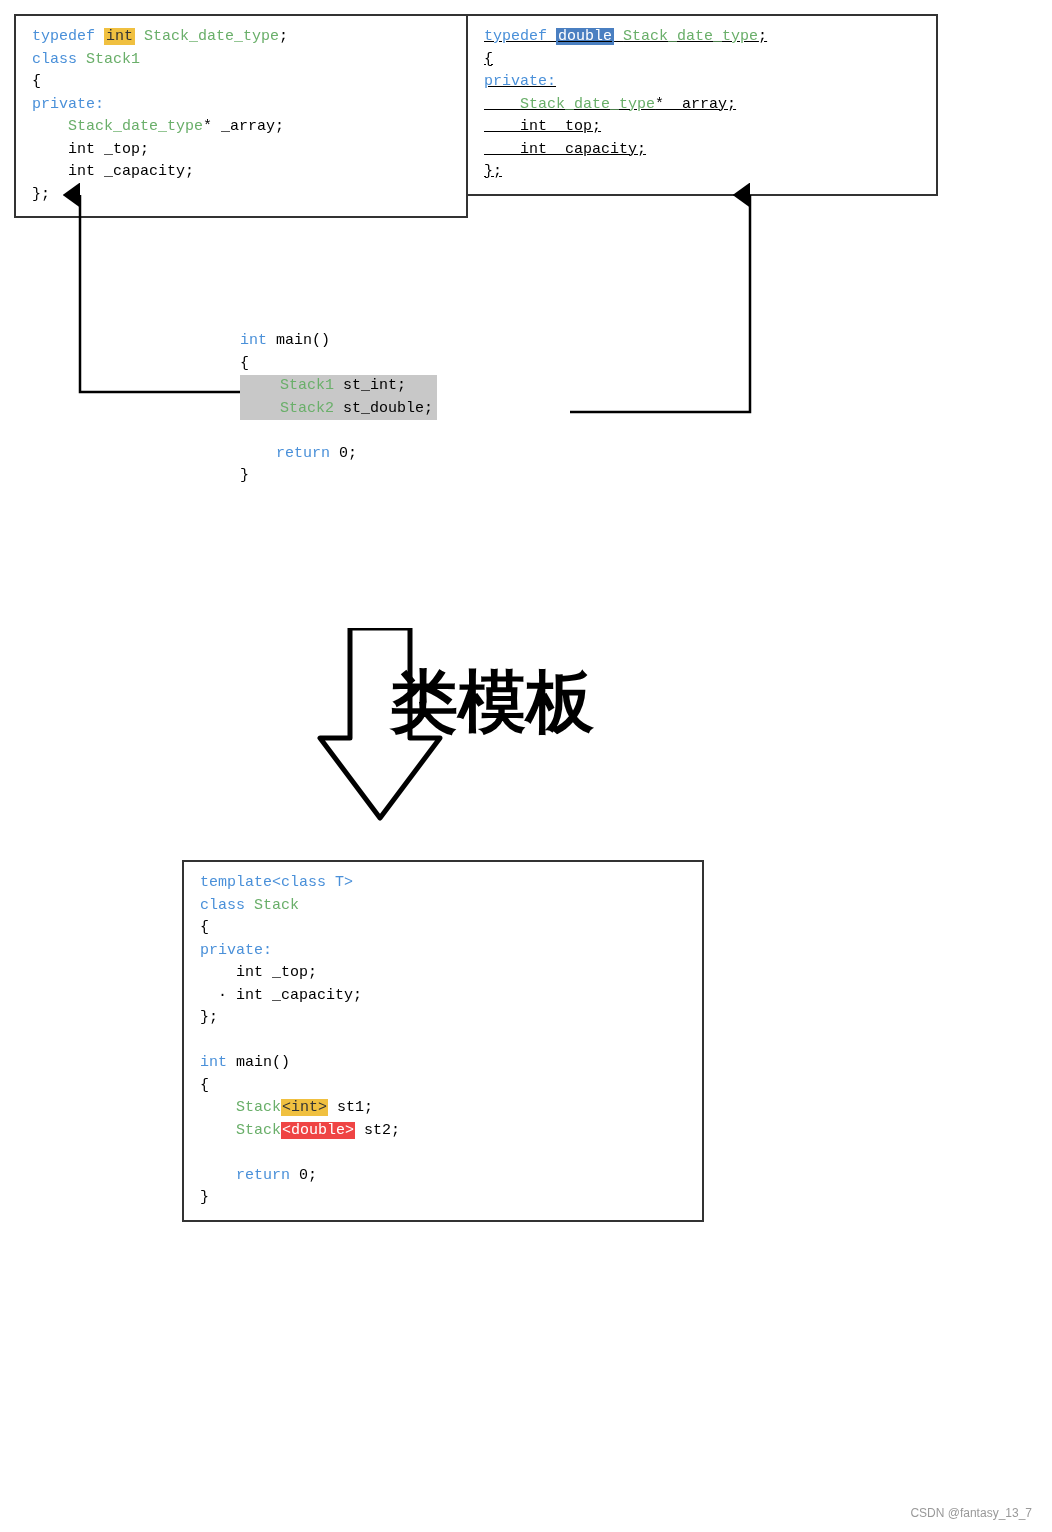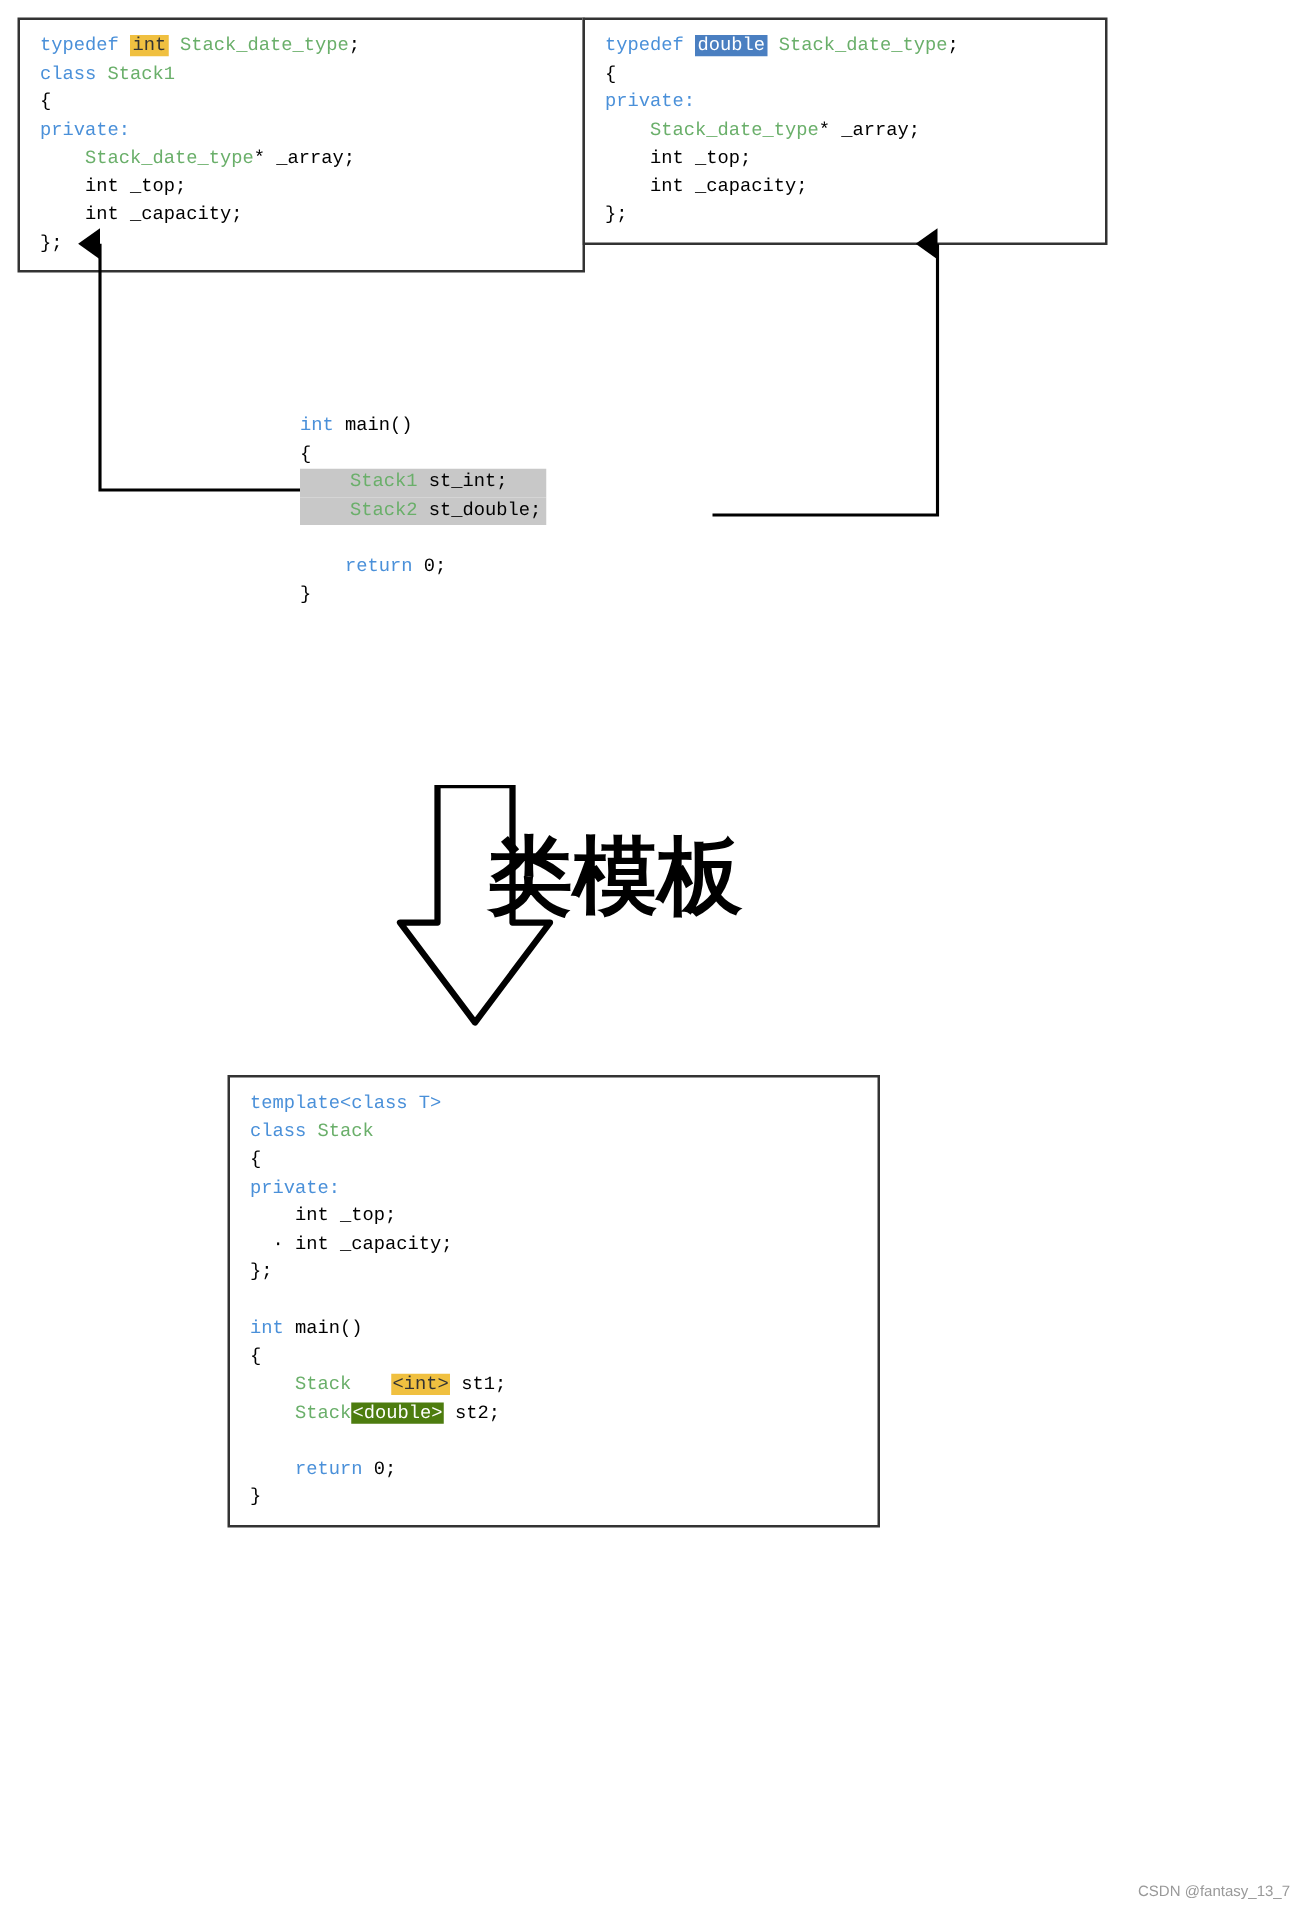--- a/index.html
+++ b/index.html
@@ -19,38 +19,39 @@
       background: #ffffff;
       padding: 10px 16px;
       position: absolute;
     }
 
     
     .kw-blue { color: #4a90d9; }
     .kw-int-highlight { background: #f0c040; color: #333; padding: 0 2px; }
     .kw-double-highlight { background: #4a7fc1; color: #fff; padding: 0 2px; }
     .type-green { color: #6aaf6a; }
-    .kw-int-inline { background: #f0c040; color: #333; padding: 0 1px; margin-left: 32px; }
-    .kw-double-inline { background: #4d7c0f; color: #fff; padding: 0 1px; }
+    .kw-int-inline { background: #f0c040; color: #333; padding: 0 1px; }
+    .kw-double-inline { background: #ef4444; color: #fff; padding: 0 1px; }
     .highlight-pink { background: #f08080; color: #333; display: inline; }
 
     .code-line { white-space: pre; }
 
     
     #box1 {
       left: 14px;
       top: 14px;
       width: 454px;
     }
 
     
     #box2 {
       left: 466px;
       top: 14px;
-      width: 420px;
+      width: 472px;
+      text-decoration: underline;
     }
 
     
     #middle-code {
       position: absolute;
       left: 240px;
       top: 330px;
     }
 
     

